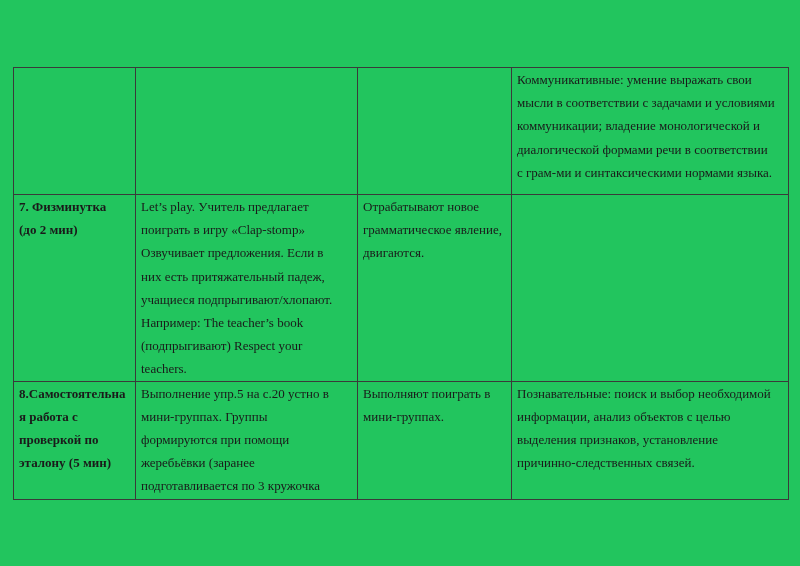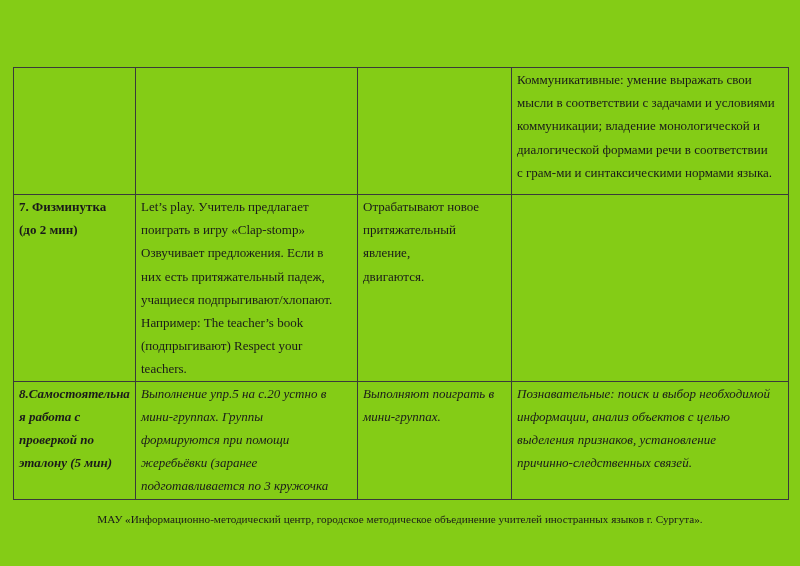--- a/index.html
+++ b/index.html
@@ -1,29 +1,29 @@
 <!DOCTYPE html>
 <html><head>
   <meta charset="utf-8">
   <style>
     html, body { margin: 0; padding: 0; background: #ffffff; }
     body { width: 800px; height: 566px; position: relative; overflow: hidden;
            font-family: "Liberation Serif", "DejaVu Serif", serif; color: #1a1a1a; }
-    .page { position: absolute; left: 0; top: 0; width: 800px; height: 566px; background: #84cc16; }
+    .page { position: absolute; left: 0; top: 0; width: 800px; height: 566px; background: #22c55e; }
     table.lesson { position: absolute; left: 13px; top: 67px; width: 776px;
                    border-collapse: collapse; table-layout: fixed; }
     table.lesson td { border: 1.5px solid #3a3a3a; vertical-align: top;
                       padding: 0 5px; font-size: 13px; line-height: 23.2px; }
     td.c1 { width: 111px; font-weight: bold; }
     td.c2 { width: 211px; margin-left: 40px; }
     td.c3 { width: 143px; }
     td.c4 { width: 266px; }
     tr.r0 td { height: 126px; }
     tr.r1 td { height: 182px; }
-    tr.r2 td { height: 117px; font-style: italic; }
+    tr.r2 td { height: 117px; }
     .cell-text { display: block; white-space: pre-line; }
     .footer { position: absolute; left: 0; width: 800px; top: 513px; text-align: center;
               font-size: 11.2px; color: #1a1a1a; }
   </style>
 </head>
 <body>
 
 <div class="page">
   <table class="lesson">
     <tbody>
@@ -55,21 +55,21 @@
 поиграть в игру «Clap-stomp»
 Озвучивает предложения. Если в
 них есть притяжательный падеж,
 учащиеся подпрыгивают/хлопают.
 Например: The teacher’s book
 (подпрыгивают) Respect your
 teachers.</span>
           </td>
       <td class="c3">
             <span class="cell-text">Отрабатывают новое
-притяжательный явление,
+грамматическое явление,
 двигаются.</span>
           </td>
       <td class="c4">
             <span class="cell-text"></span>
           </td>
     </tr>
     <tr class="r2">
       <td class="c1">
             <span class="cell-text">8.Самостоятельна
 я работа с
@@ -90,14 +90,13 @@
       <td class="c4">
             <span class="cell-text">Познавательные: поиск и выбор необходимой
 информации, анализ объектов с целью
 выделения признаков, установление
 причинно-следственных связей.</span>
           </td>
     </tr>
   </tbody>
     </table>
 
-  <div class="footer">МАУ «Информационно-методический центр, городское методическое объединение учителей иностранных языков г. Сургута».</div>
 </div>
 
 </body></html>

